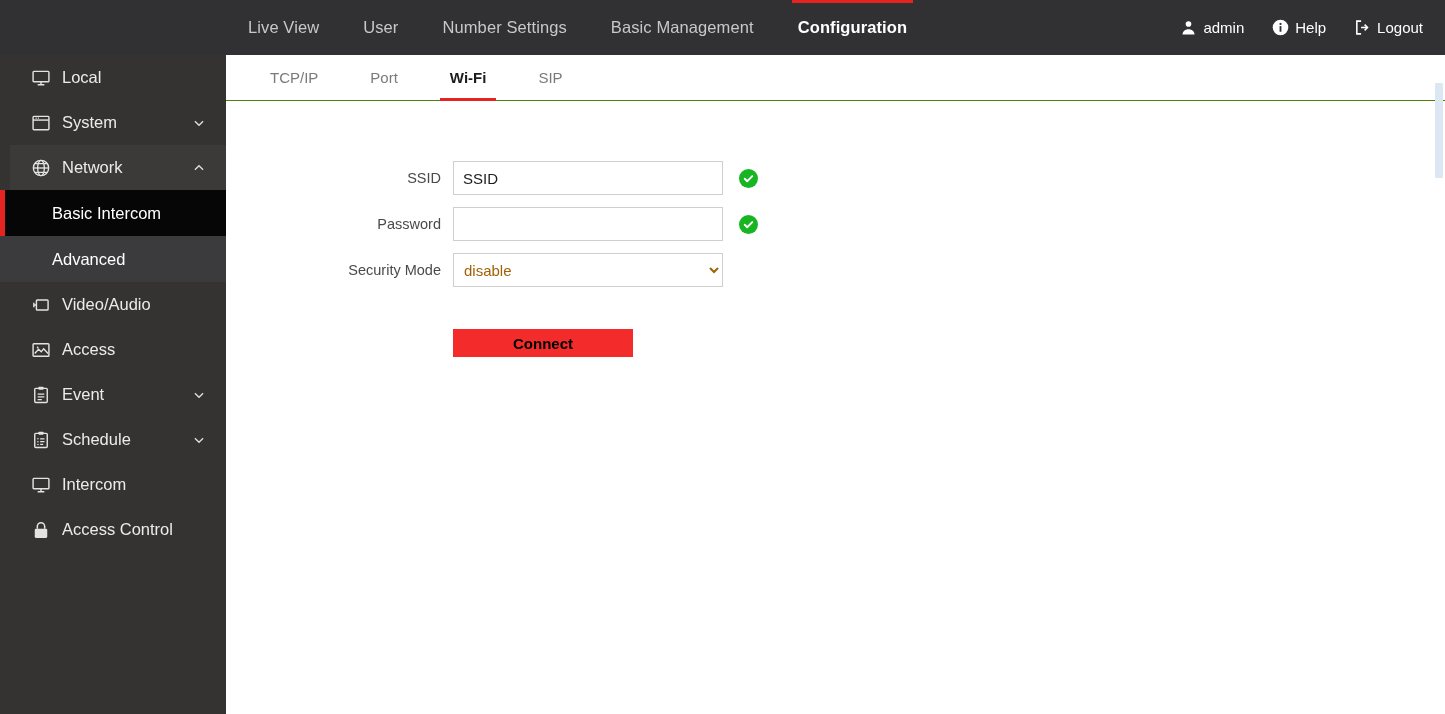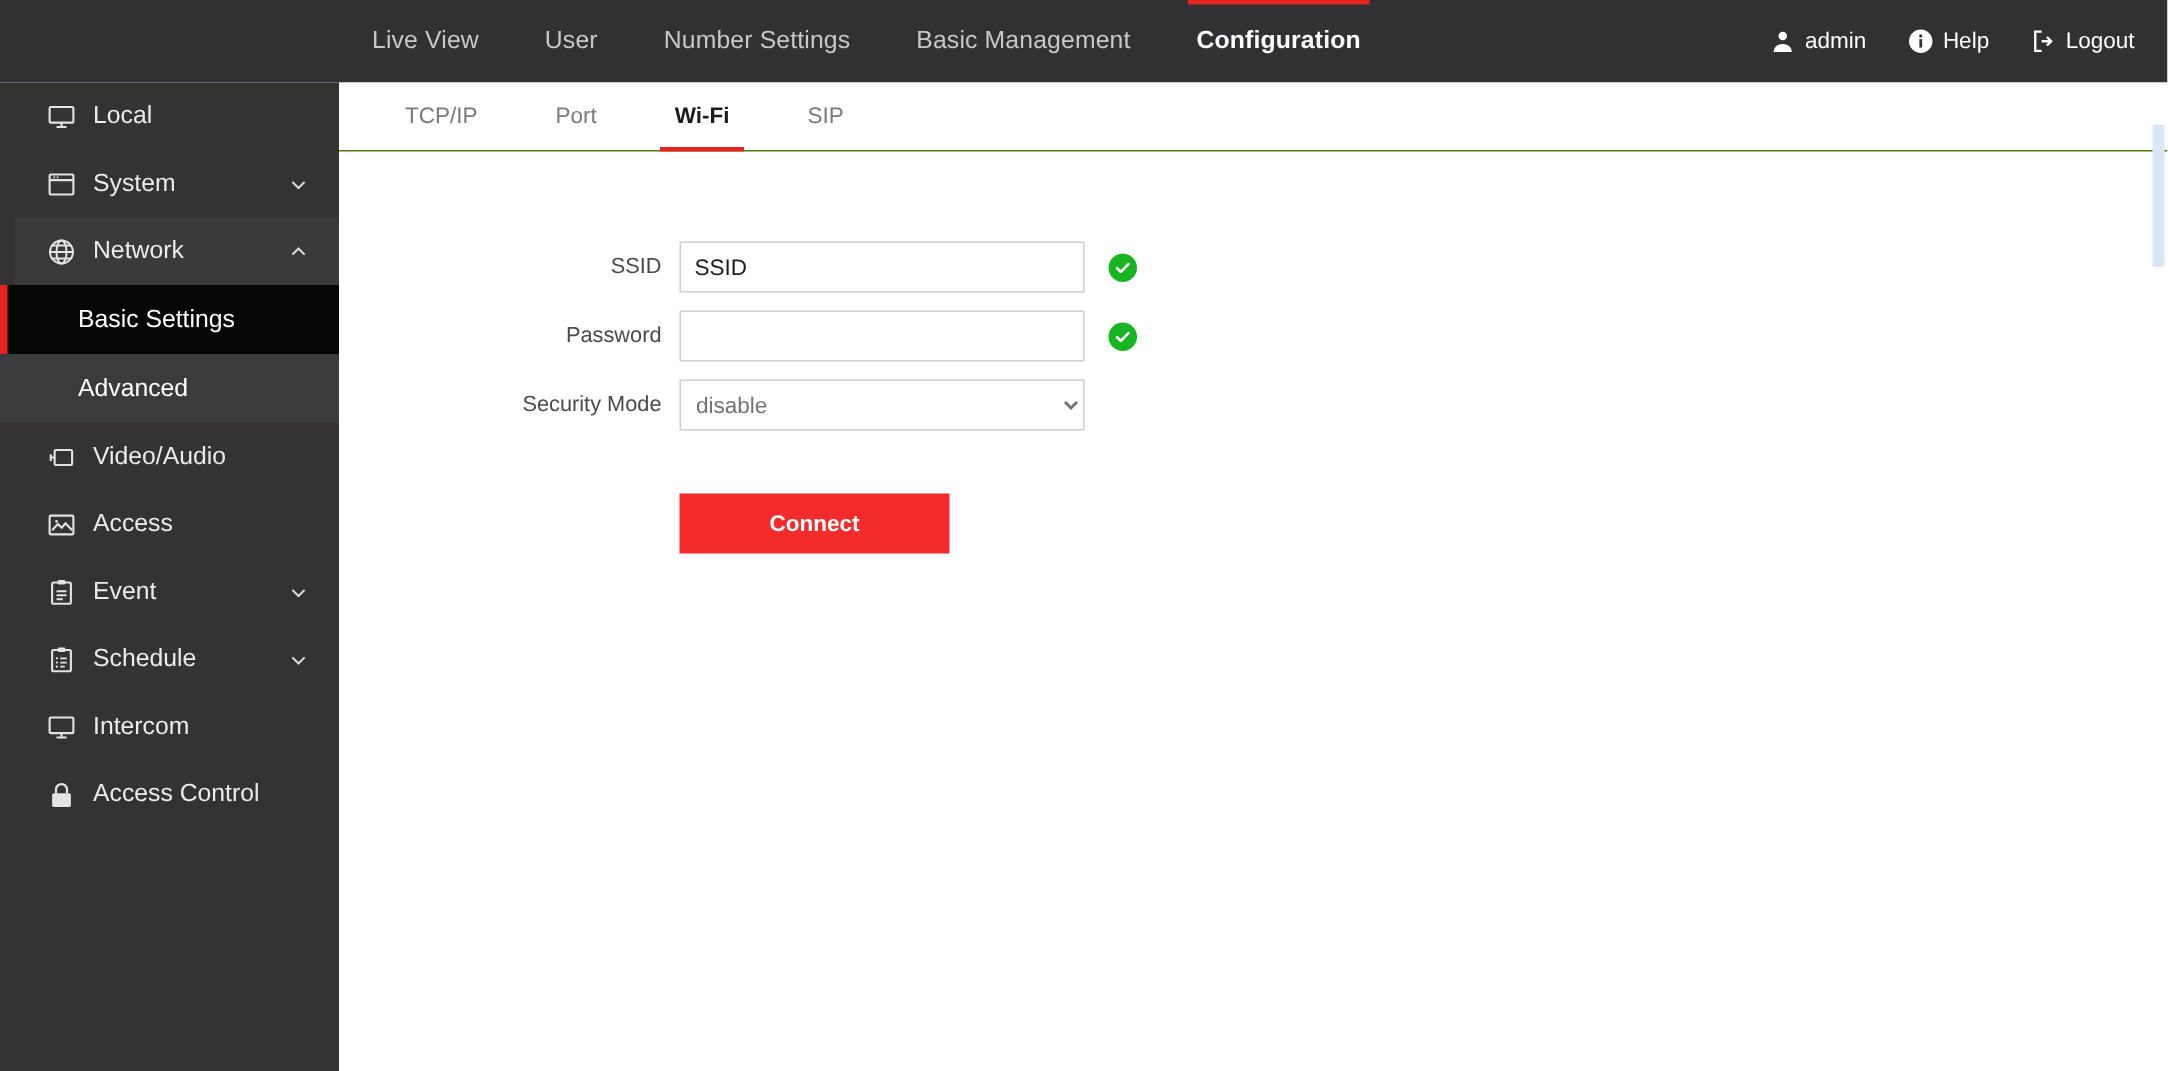--- a/index.html
+++ b/index.html
@@ -257,21 +257,21 @@
     outline: none;
   }
 
   .select-input {
     width: 270px;
     height: 34px;
     border: 1px solid #cfcfcf;
     background: #ffffff;
     font-family: "Liberation Sans", sans-serif;
     font-size: 15px;
-    color: #737373;
+    color: #a16207;
     padding: 0 6px;
     outline: none;
   }
 
   .ok-badge {
     margin-left: 16px;
     width: 19px;
     height: 19px;
     border-radius: 50%;
     background: #18b522;
@@ -288,24 +288,24 @@
   }
 
   .btn-spacer {
     width: 227px;
     min-width: 227px;
     padding-right: 12px;
   }
 
   .connect-btn {
     width: 180px;
-    height: 40px;
+    height: 28px;
     background: #f42b2b;
     border: none;
-    color: #ffffff;
+    color: #000000;
     font-family: "Liberation Sans", sans-serif;
     font-size: 15px;
     font-weight: bold;
     cursor: pointer;
   }
 
   
   .scrollbar-track {
     position: absolute;
     top: 0;
@@ -427,21 +427,21 @@
         </span>
         <span>Network</span>
         <span class="chev">
           <svg width="14" height="14" viewBox="0 0 24 24" fill="none" stroke="currentColor" stroke-width="2.4">
             <path d="M5 15l7-7 7 7"></path>
           </svg>
         </span>
       </div>
 
       <div class="side-sub selected">
-        <span>Basic Settings</span>
+        <span>Basic Intercom</span>
       </div>
 
       <div class="side-sub">
         <span>Advanced</span>
       </div>
 
       <div class="side-item">
         <span class="side-icon">
           <svg width="20" height="20" viewBox="0 0 24 24" fill="none" stroke="currentColor" stroke-width="1.7">
             <rect x="6.5" y="6" width="14" height="12" rx="1"></rect>

